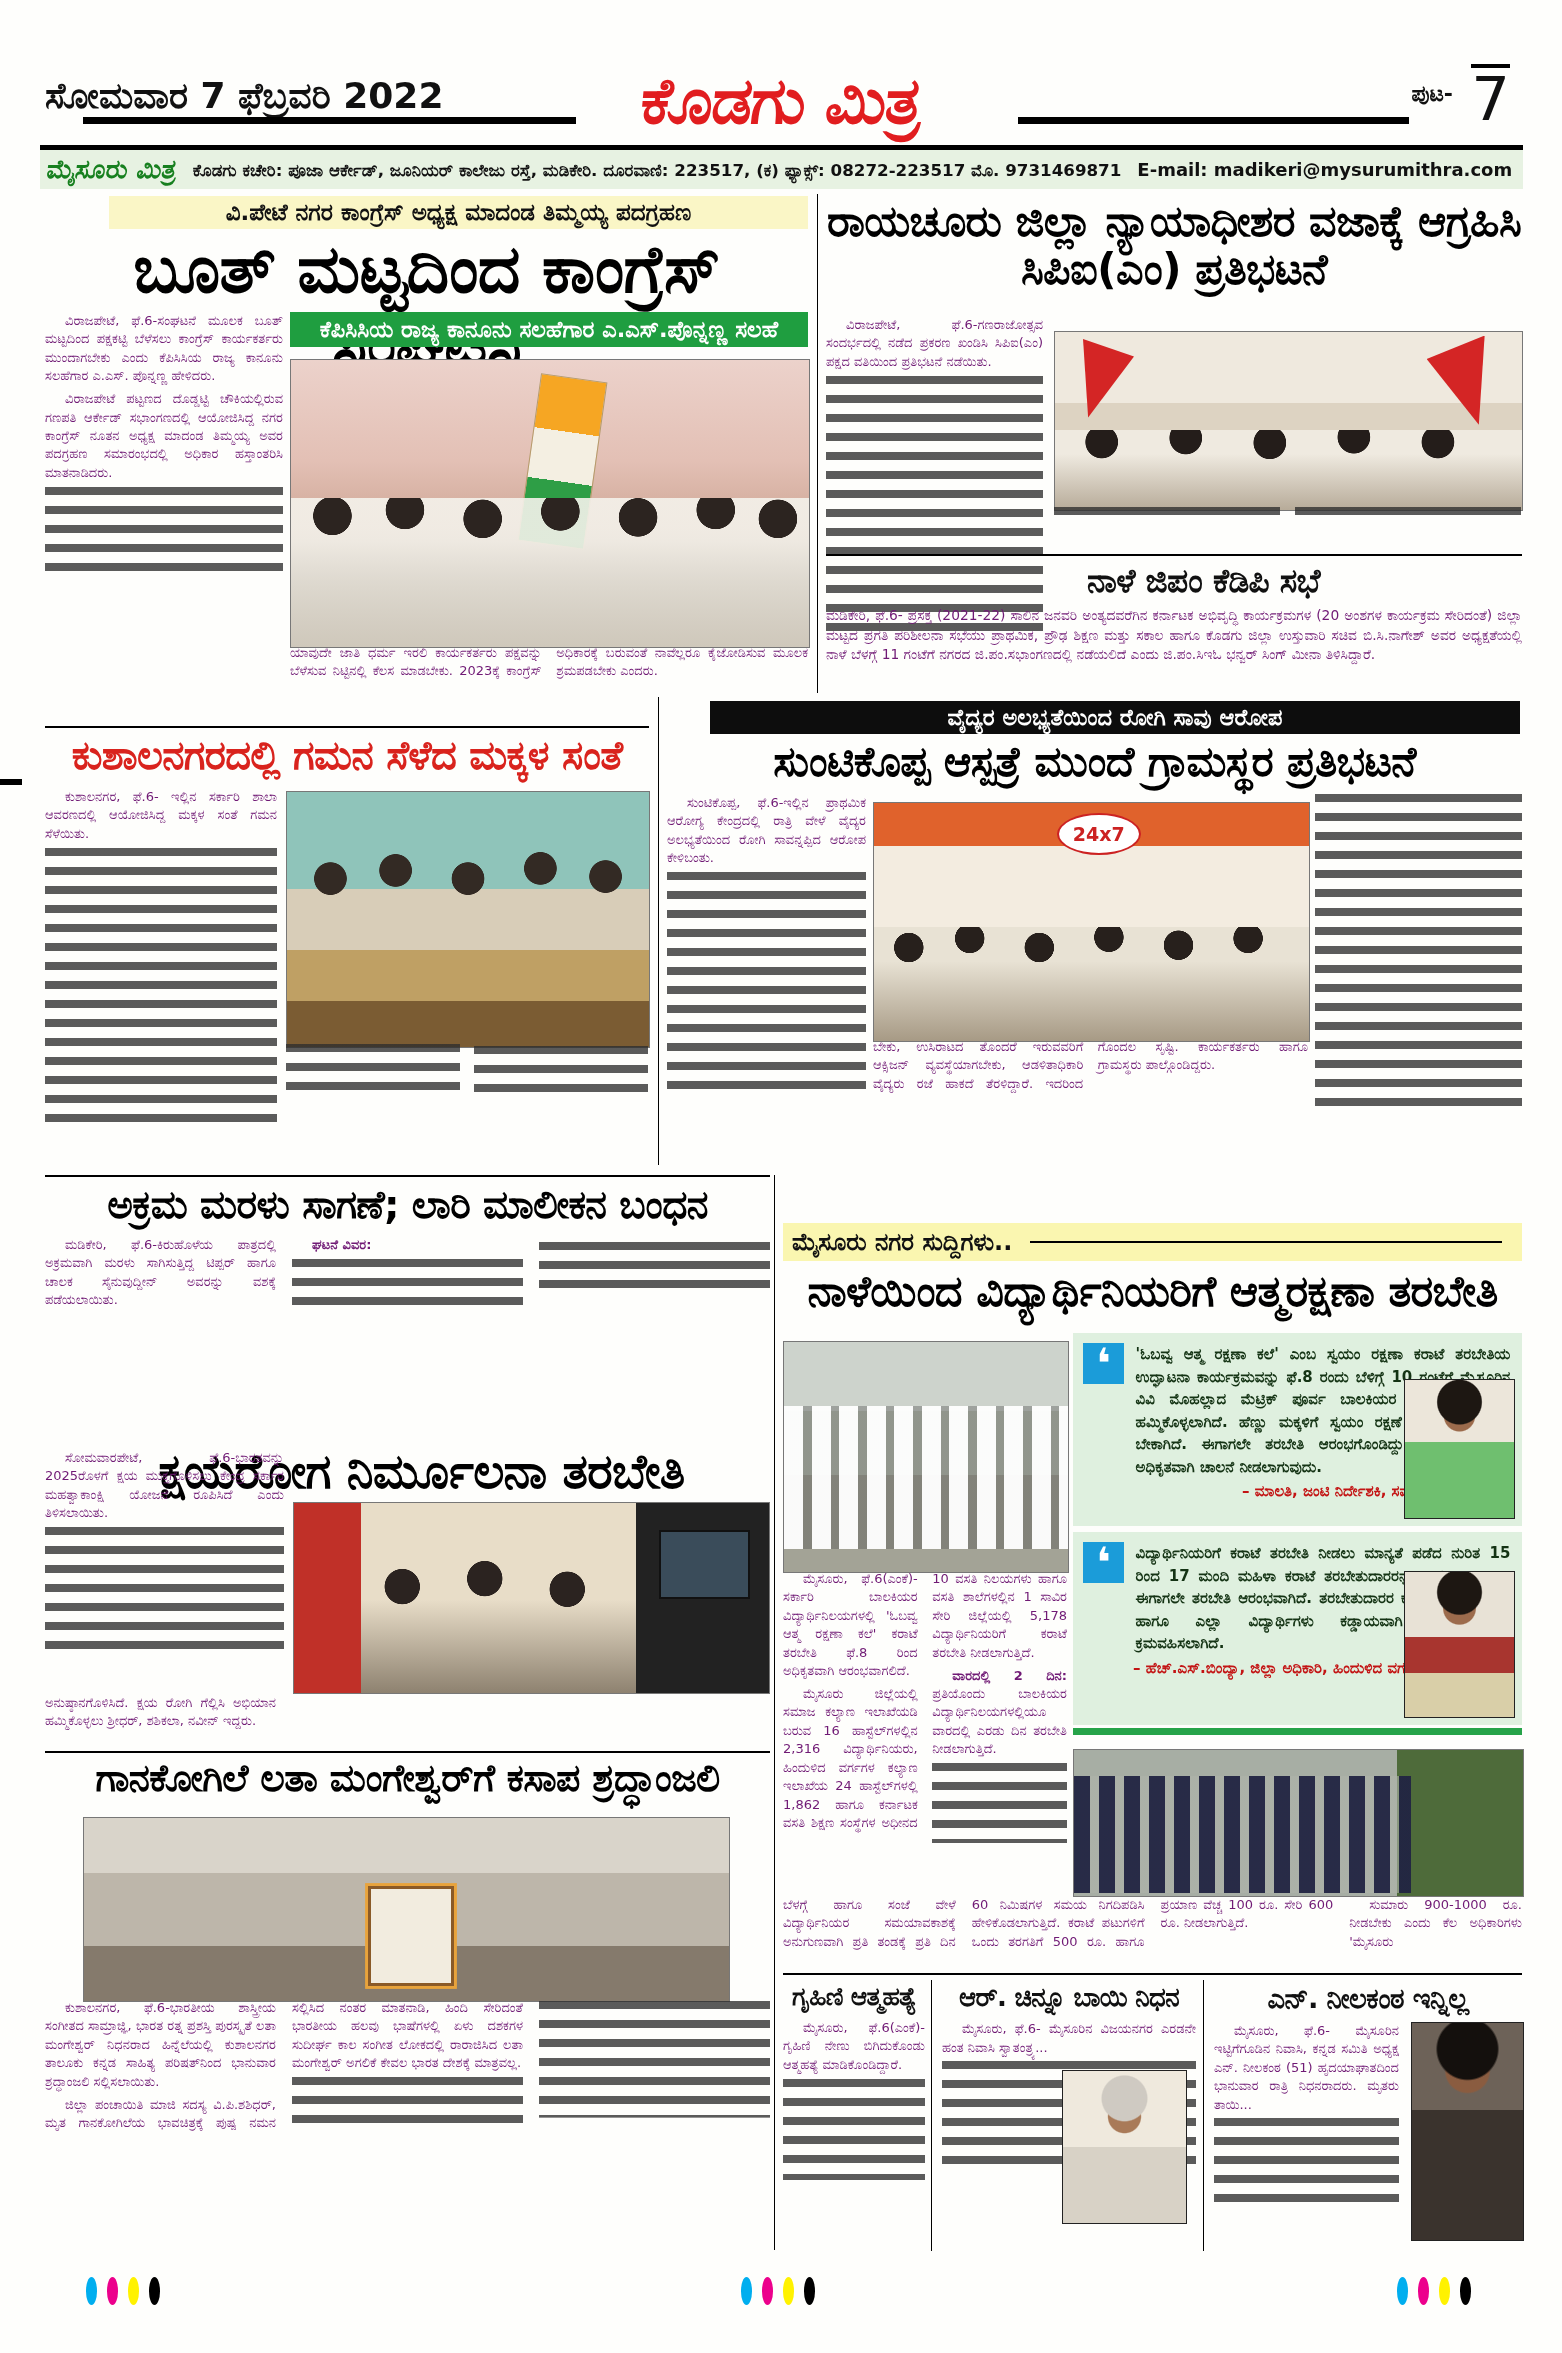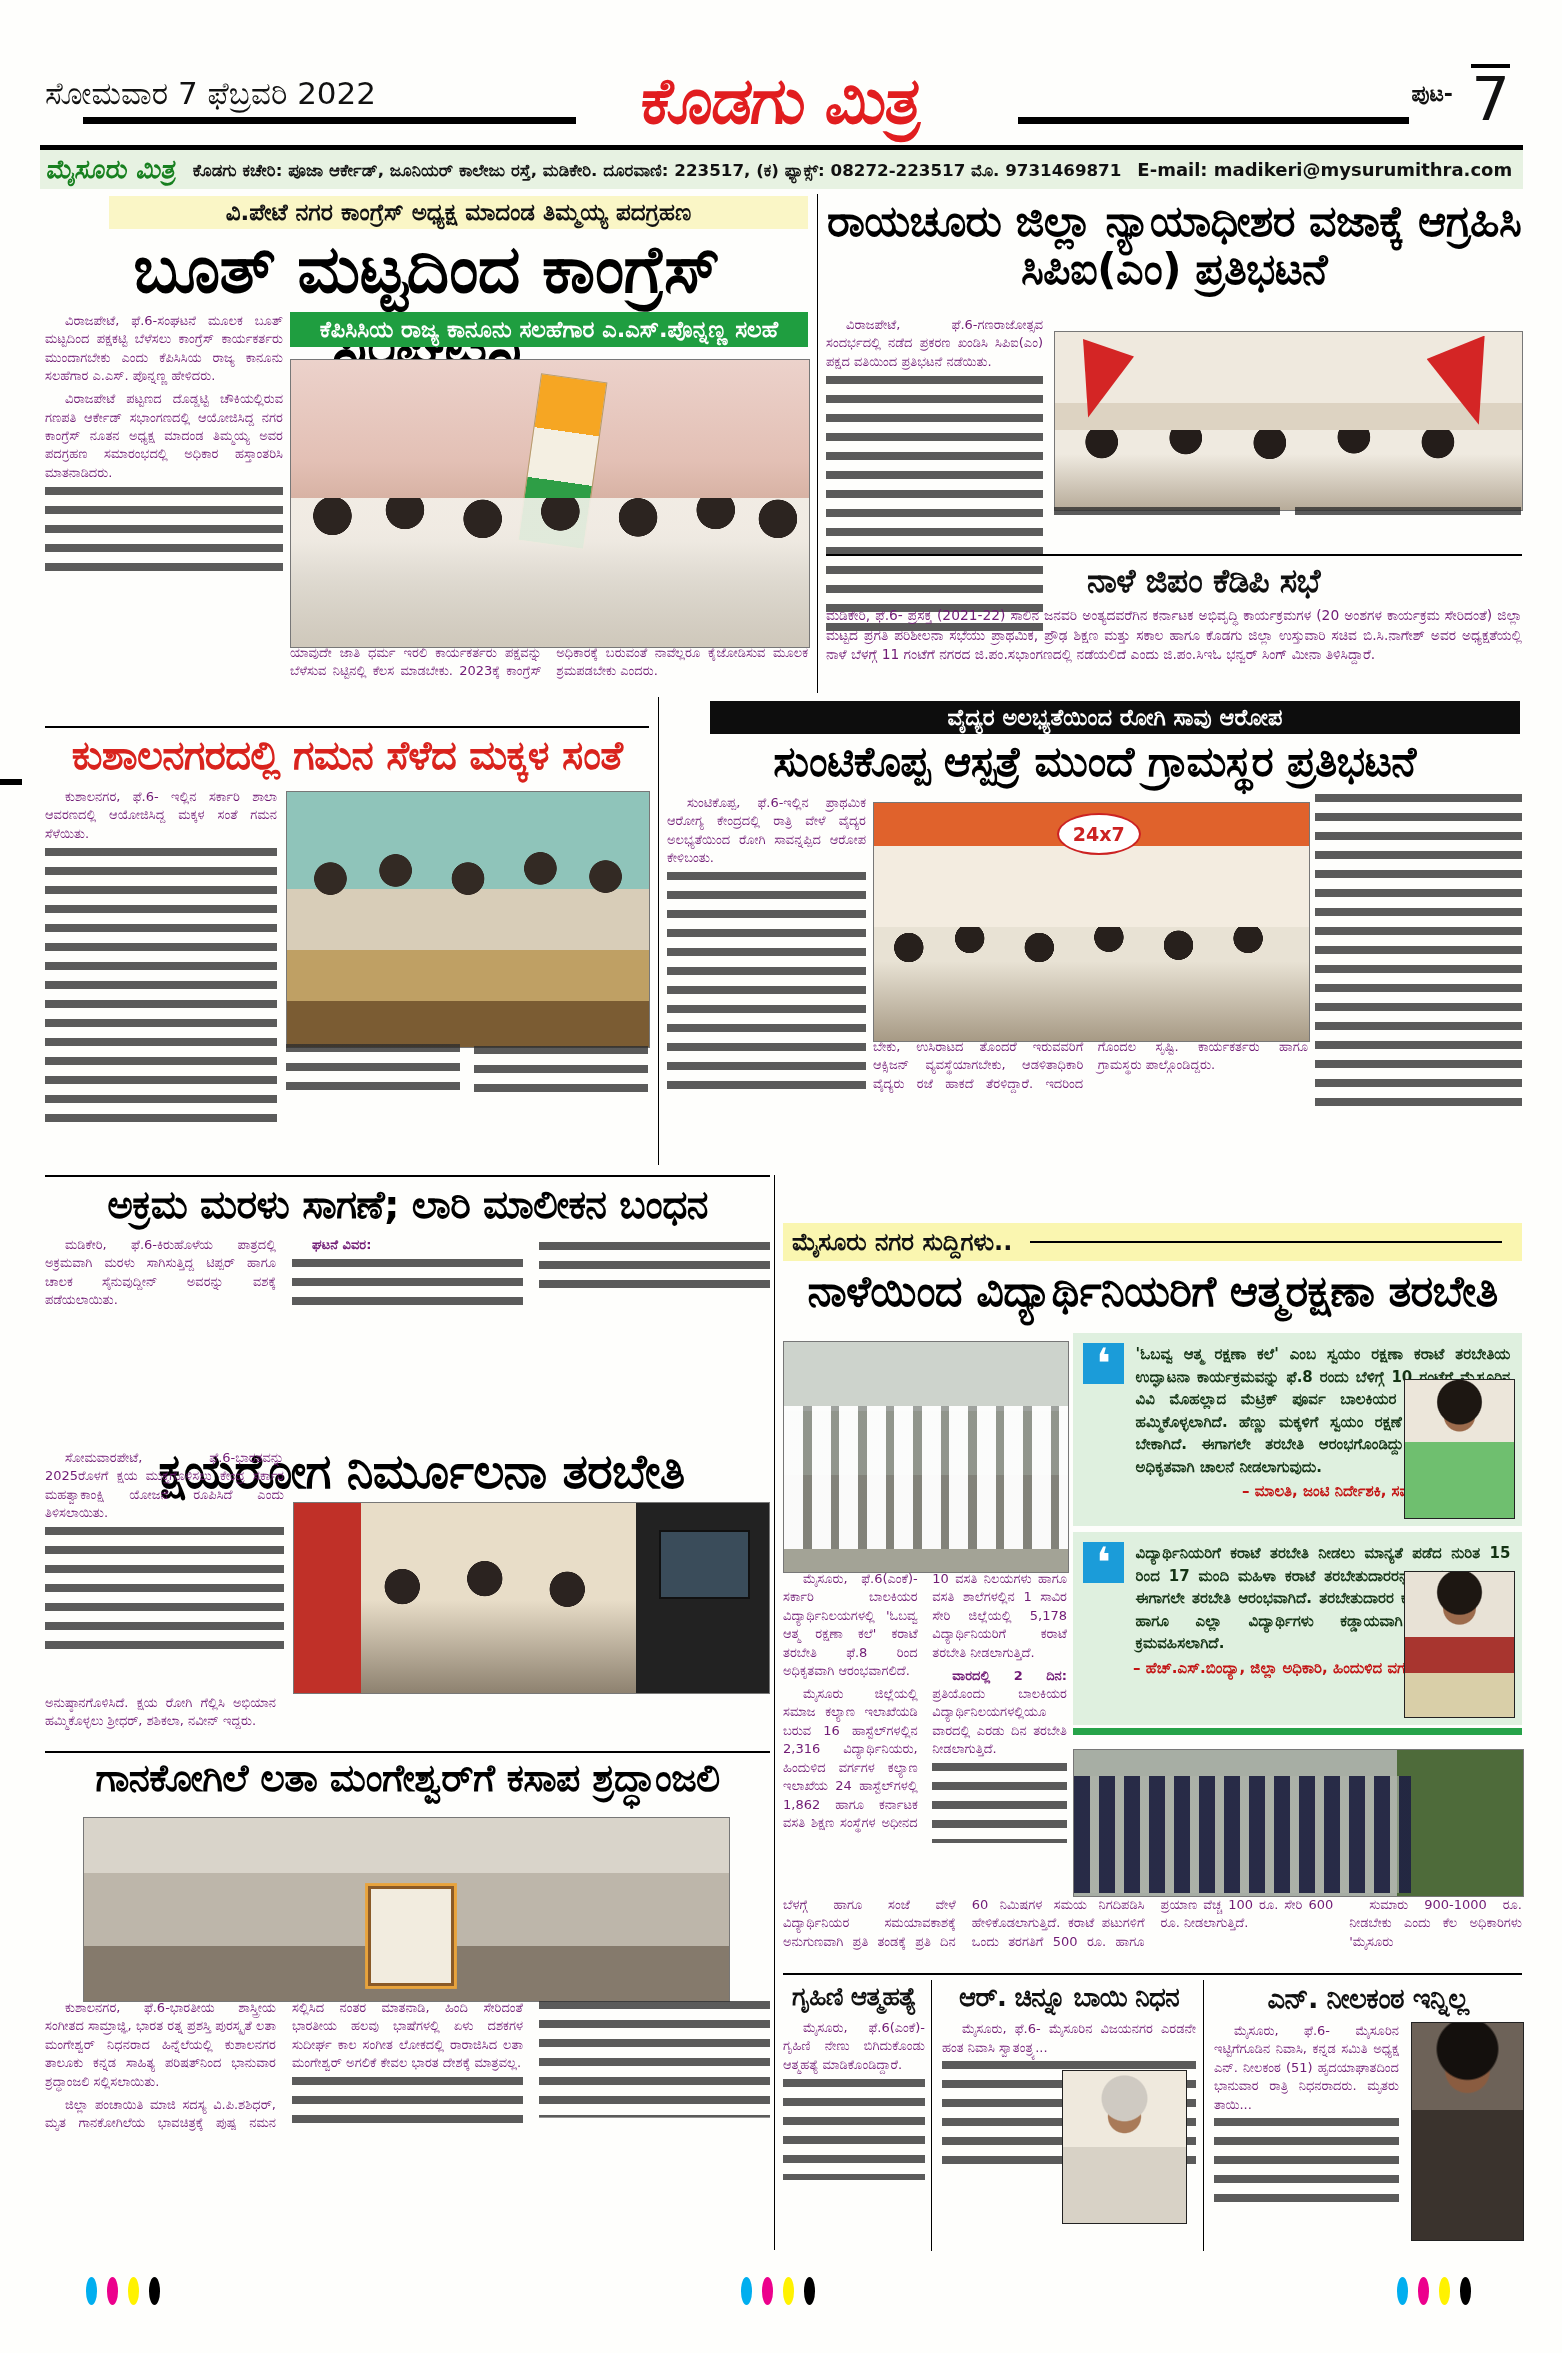--- a/index.html
+++ b/index.html
@@ -28,21 +28,21 @@
   .qattr{color:#c31414;font-weight:800;font-size:15px;text-align:right;margin-top:4.3px;}
   .portrait{position:absolute;border:1.4px solid #222;}
   .brief-h{font-weight:800;text-align:center;line-height:1.15;letter-spacing:-0.7px;}
   .vline{background:#000;width:1.4px;}
 </style>
 </head>
 <body>
 
 <div class="page">
 
-  <div class="abs" style="left:45px;top:75px;font-size:31px;font-weight:400;">ಸೋಮವಾರ 7 ಫೆಬ್ರವರಿ 2022</div>
+  <div class="abs" style="left:45px;top:75px;font-size:36px;font-weight:700;">ಸೋಮವಾರ 7 ಫೆಬ್ರವರಿ 2022</div>
   <div class="abs" style="left:0;right:0;top:64px;text-align:center;">
     <span style="font-size:64px;font-weight:800;color:#e11d1f;display:inline-block;transform:skewX(-5deg);letter-spacing:-1.4px;">ಕೊಡಗು ಮಿತ್ರ</span>
   </div>
   <div class="abs rule" style="left:83px;top:117px;width:493px;height:6.5px;"></div>
   <div class="abs rule" style="left:1018px;top:117px;width:391px;height:6.5px;"></div>
   <div class="abs" style="right:109px;top:81px;font-size:22px;font-weight:800;">ಪುಟ-</div>
   <div class="abs" style="right:52px;top:64px;font-size:61px;font-weight:400;border-top:4.3px solid #000;line-height:1.0;">7</div>
 
   <div class="abs rule" style="left:40px;top:145px;width:1483px;height:5px;"></div>
 

